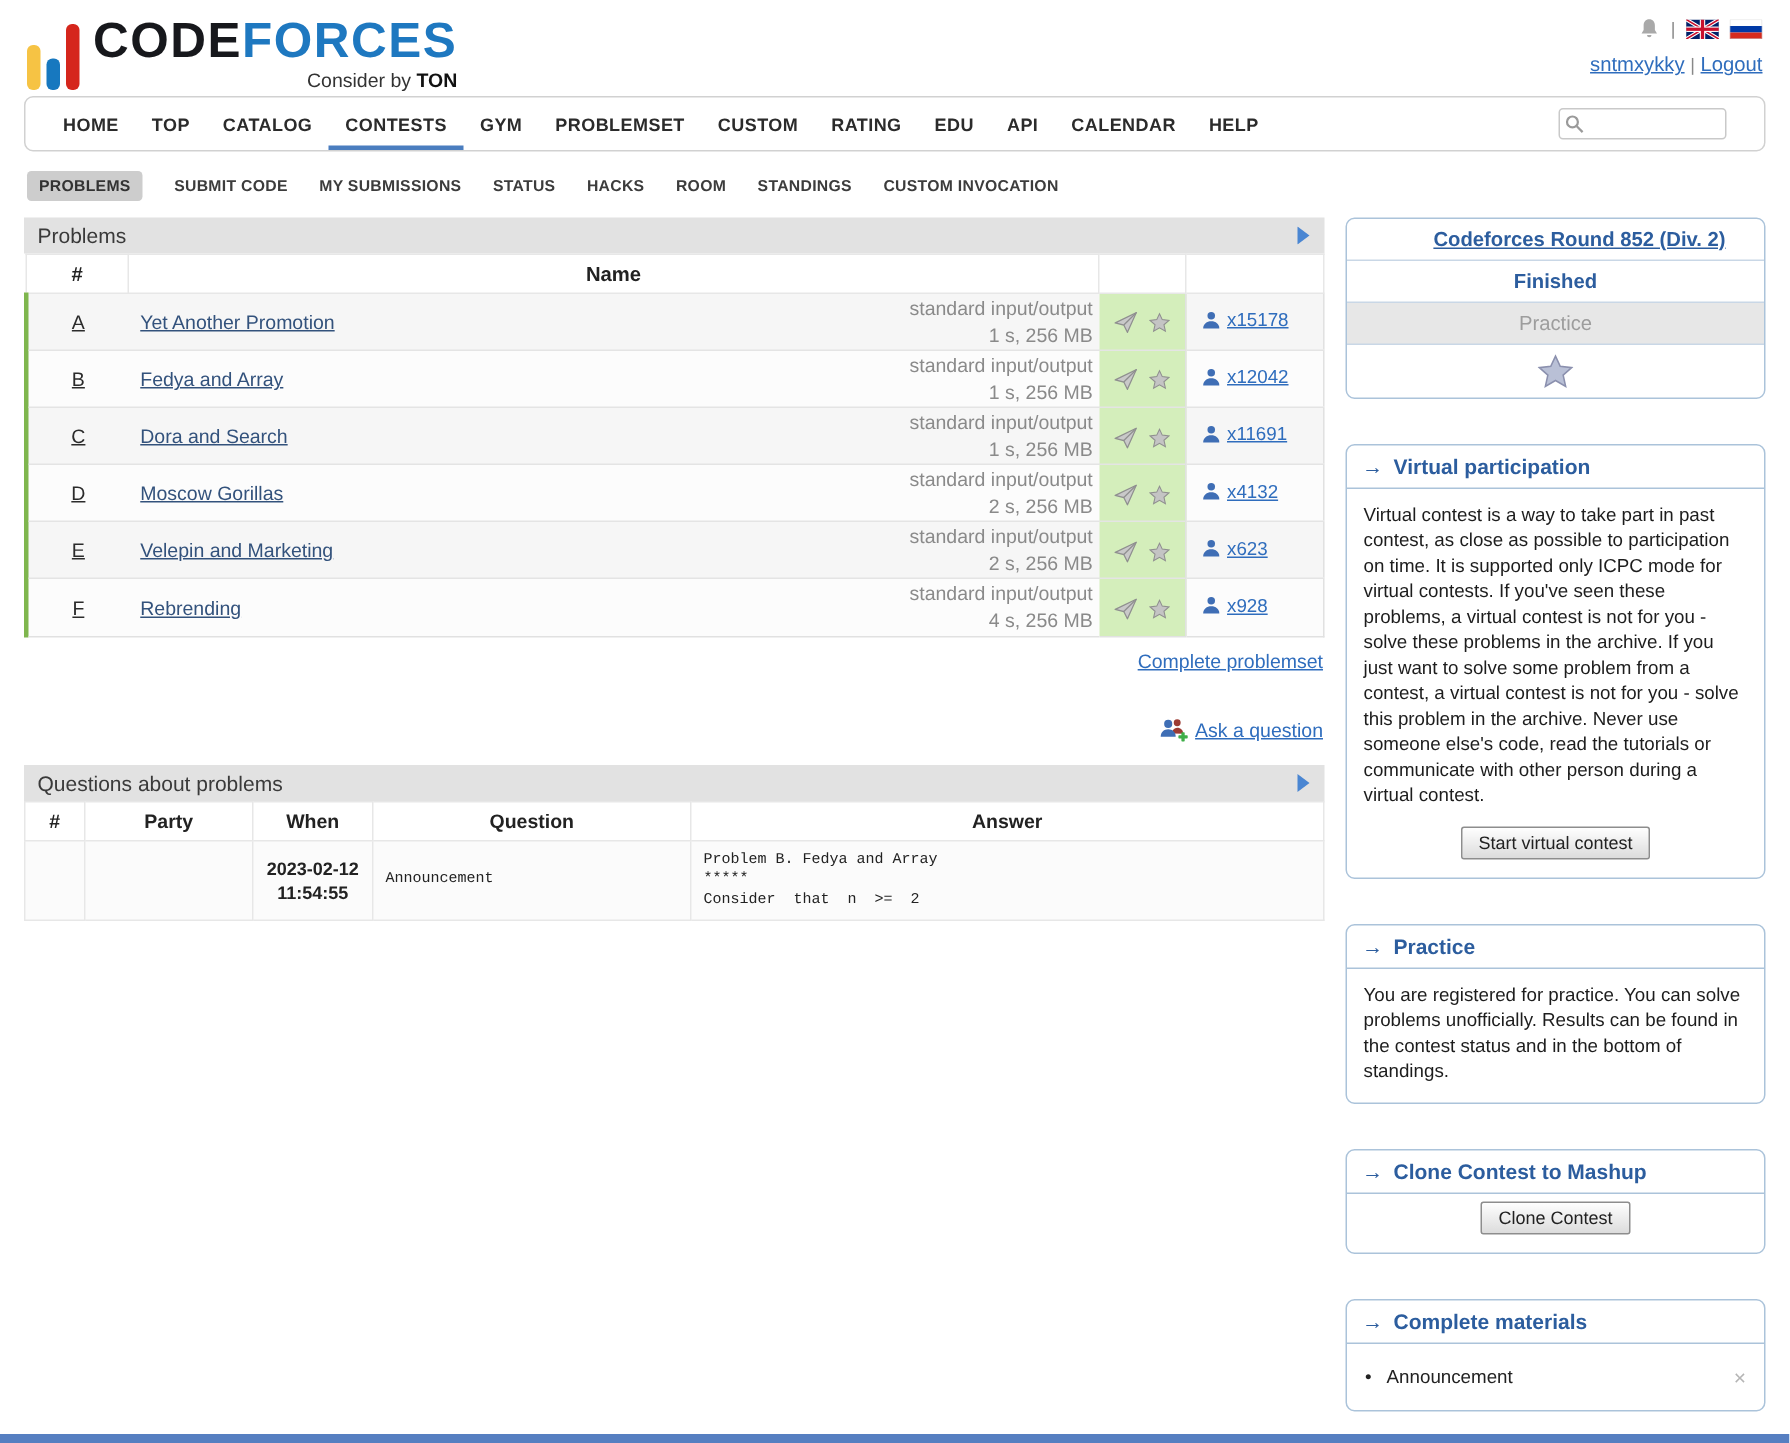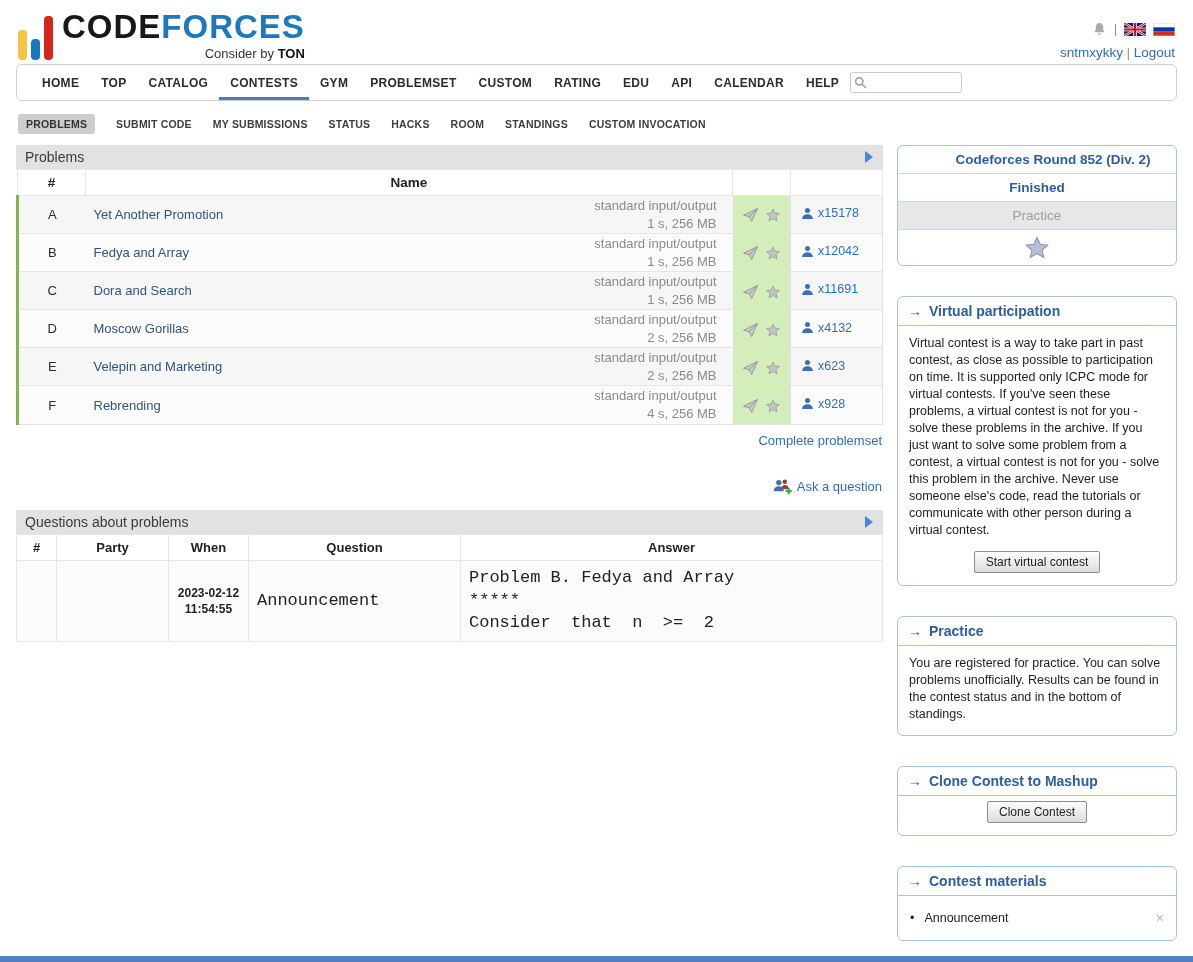--- a/index.html
+++ b/index.html
@@ -2,45 +2,45 @@
 <html lang="en"><head>
 <meta charset="utf-8">
 <style>
   * { box-sizing: border-box; }
   html, body { margin:0; padding:0; }
   body {
     width:1193px; height:962px; overflow:hidden; position:relative;
     font-family:"Liberation Sans", sans-serif;
     font-size:13px; color:#222; background:#fff;
   }
-  a { color:#2f6dbd; cursor:pointer; }
+  a { text-decoration:underline; color:#2f6dbd; cursor:pointer; }
   .page { padding:0 16px; }
 
   
-  .top-header { display:flex; justify-content:space-between; align-items:flex-end; padding:10px 2px 4px; }
+  .top-header { display:flex; justify-content:space-between; align-items:flex-start; padding:10px 2px 4px; }
   .logo-area { display:flex; align-items:flex-start; gap:9px; cursor:pointer; }
   .logo-bars { display:flex; align-items:flex-end; gap:4px; height:50px; padding-top:4px; }
   .bar { width:9px; border-radius:4px; }
   .bar.yellow { height:30px; background:#f6c344; }
   .bar.blue   { height:21px; background:#1778bf; }
   .bar.red    { height:44px; background:#d5261c; }
   .logo-text { line-height:1; }
   .logo-word { font-size:33px; font-weight:bold; letter-spacing:1px; }
   .logo-word .code { color:#17181c; }
   .logo-word .forces { color:#1e78c0; }
   .sponsor { text-align:right; font-size:13px; color:#333; margin-top:4px; }
   .sponsor b { color:#111; }
   .top-right { text-align:right; padding-top:0; }
   .icons-row { display:flex; align-items:center; gap:7px; justify-content:flex-end; height:18px; }
   .divider { color:#888; font-size:12px; }
   .flag { width:22px; height:13px; display:inline-block; cursor:pointer; }
   .user-row { margin-top:7px; font-size:13.5px; color:#666; }
 
   
-  .main-nav { border:1px solid #d1d1d1; border-radius:6px; display:flex; align-items:center; height:37px; padding:0 25px 0 14px; justify-content:flex-start; }
+  .main-nav { border:1px solid #d1d1d1; border-radius:6px; display:flex; align-items:center; height:37px; padding:0 25px 0 14px; justify-content:space-between; }
   .nav-items { list-style:none; display:flex; margin:0; padding:0; height:100%; align-items:stretch; }
   .nav-items li { display:flex; align-items:center; padding:3px 11px 0; font-size:12px; font-weight:bold; letter-spacing:.3px; color:#2b2b2b; cursor:pointer; border-bottom:3px solid transparent; }
   .nav-items li.active { border-bottom-color:#4a7dbf; }
   .search-box { position:relative; }
   .search-box input { width:112px; height:21px; border:1px solid #c9c9c9; border-radius:3px; padding:0 4px 0 21px; font-size:12px; outline:none; }
   .search-icon { position:absolute; left:4px; top:4px; line-height:0; }
 
   
   .subnav { display:flex; align-items:center; gap:21px; margin:13px 2px 11px; font-size:10.5px; font-weight:bold; color:#3c3c3c; }
   .subnav .item { cursor:pointer; letter-spacing:.2px; }
@@ -59,41 +59,41 @@
   table.problems { width:100%; border-collapse:collapse; border:1px solid #e1e1e1; }
   table.problems th { font-size:13.5px; font-weight:bold; padding:4px; border:1px solid #e7e7e7; background:#fff; height:26px; }
   table.problems td { border-top:1px solid #e4e4e4; font-size:13px; }
   tr.problem-row { height:37px; }
   tr.problem-row:nth-child(odd)  { background:#f6f6f6; }
   tr.problem-row:nth-child(even) { background:#fcfcfc; }
   td.p-index { width:68px; text-align:center; border-left:3px solid #7fb64e; }
   td.p-index a { color:#2b2b2b; }
   td.p-name { padding-left:8px; }
   td.p-name a { color:#33527c; }
-  td.p-constraints { text-align:right; font-size:11px; color:#8a8a8a; padding-right:16px; width:185px; line-height:1.35; }
+  td.p-constraints { text-align:right; font-size:11px; color:#8a8a8a; padding-right:4px; width:185px; line-height:1.35; }
   td.p-icons { width:58px; background:#d4eebb; text-align:center; white-space:nowrap; }
   td.p-icons .icon { display:inline-block; line-height:0; margin:0 2px; cursor:pointer; vertical-align:middle; }
   td.p-solved { width:92px; border-left:1px solid #e1e1e1; padding-left:10px; }
   td.p-solved a { color:#2f6dbd; display:inline-flex; align-items:center; gap:4px; font-size:12.5px; }
   td.p-solved .person { line-height:0; }
   .complete-row { text-align:right; margin:8px 1px 0; font-size:13px; }
   .ask-row { text-align:right; margin:30px 1px 12px; font-size:13px; }
   .ask-row a { display:inline-flex; align-items:center; gap:5px; }
   .ask-row .ask-icon { line-height:0; }
 
   
   table.questions { width:100%; border-collapse:collapse; border:1px solid #e1e1e1; }
   table.questions th { border:1px solid #e7e7e7; font-size:13px; font-weight:bold; padding:5px 4px; background:#fff; }
   table.questions td { border:1px solid #e7e7e7; padding:6px 8px; background:#fbfbfb; vertical-align:middle; }
   th.q-num-h, td.q-num { width:40px; }
   th.q-party-h, td.q-party { width:112px; }
   th.q-when-h, td.q-when { width:80px; }
   th.q-question-h, td.q-question { width:212px; }
   td.q-when { text-align:center; font-weight:bold; font-size:12px; line-height:1.35; }
-  td.q-question, td.q-answer { font-family:"Liberation Mono", monospace; font-size:17px; }
+  td.q-question, td.q-answer { font-family:"Liberation Mono", monospace; font-size:10px; }
   td.q-answer { white-space:pre-wrap; line-height:1.35; }
 
   
   .sidebox { border:1px solid #abc3da; border-radius:6px; margin-bottom:30px; overflow:hidden; background:#fff; }
   .contest-box .row { text-align:center; padding:6px 6px; border-bottom:1px solid #c9d7e6; font-size:13.5px; }
   .contest-box .row:last-child { border-bottom:none; }
   .contest-title a { color:#2c5d9e; font-weight:bold;margin-left:32px; }
   .contest-status { color:#2c5d9e; font-weight:bold; }
   .contest-mode { background:#e7e7e7; color:#9d9d9d; font-size:15px; }
   .contest-star { padding:4px 0 2px; line-height:0; }
@@ -485,21 +485,21 @@
           <span>Clone Contest to Mashup</span>
         </div>
         <div class="btn-row">
           <button class="cf-btn">Clone Contest</button>
         </div>
       </div>
 
       <div class="sidebox">
         <div class="sidebox-caption">
           <span class="cap-arrow">→</span>
-          <span>Contest materials</span>
+          <span>Complete materials</span>
         </div>
         <ul class="materials-list">
           <li>
             <span class="bullet">•</span>
             <span class="mat-label">Announcement</span>
             <span class="close">×</span>
           </li>
 
         </ul>
       </div>

